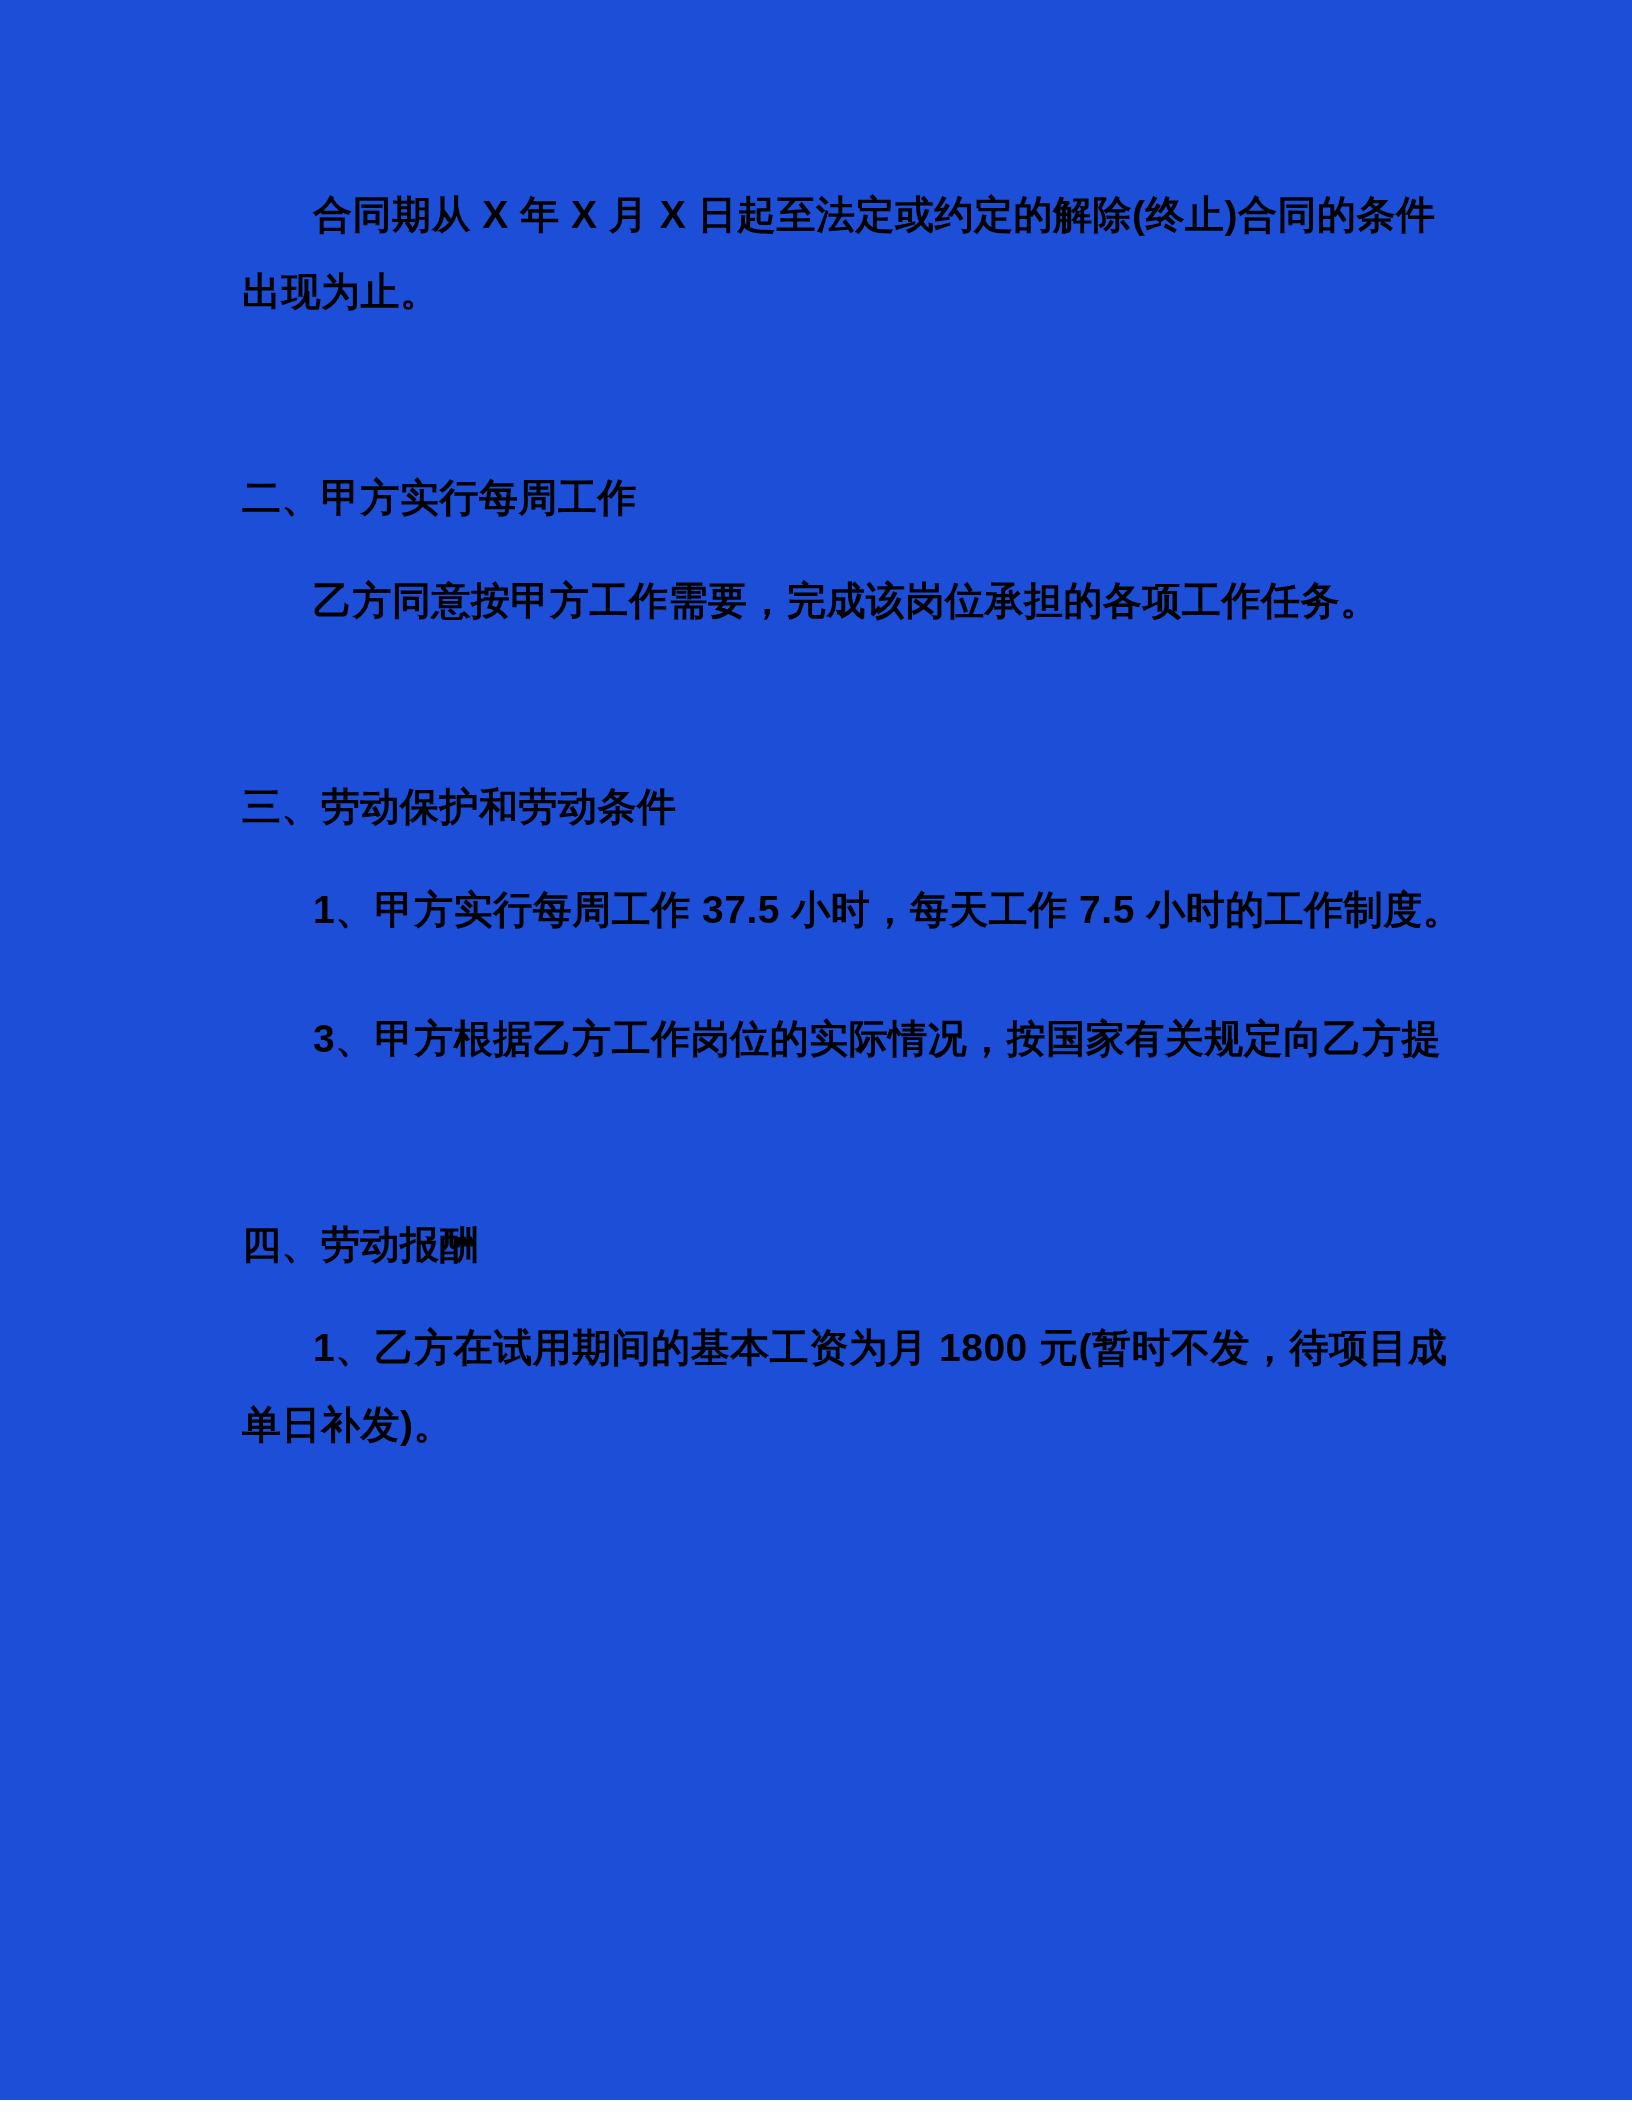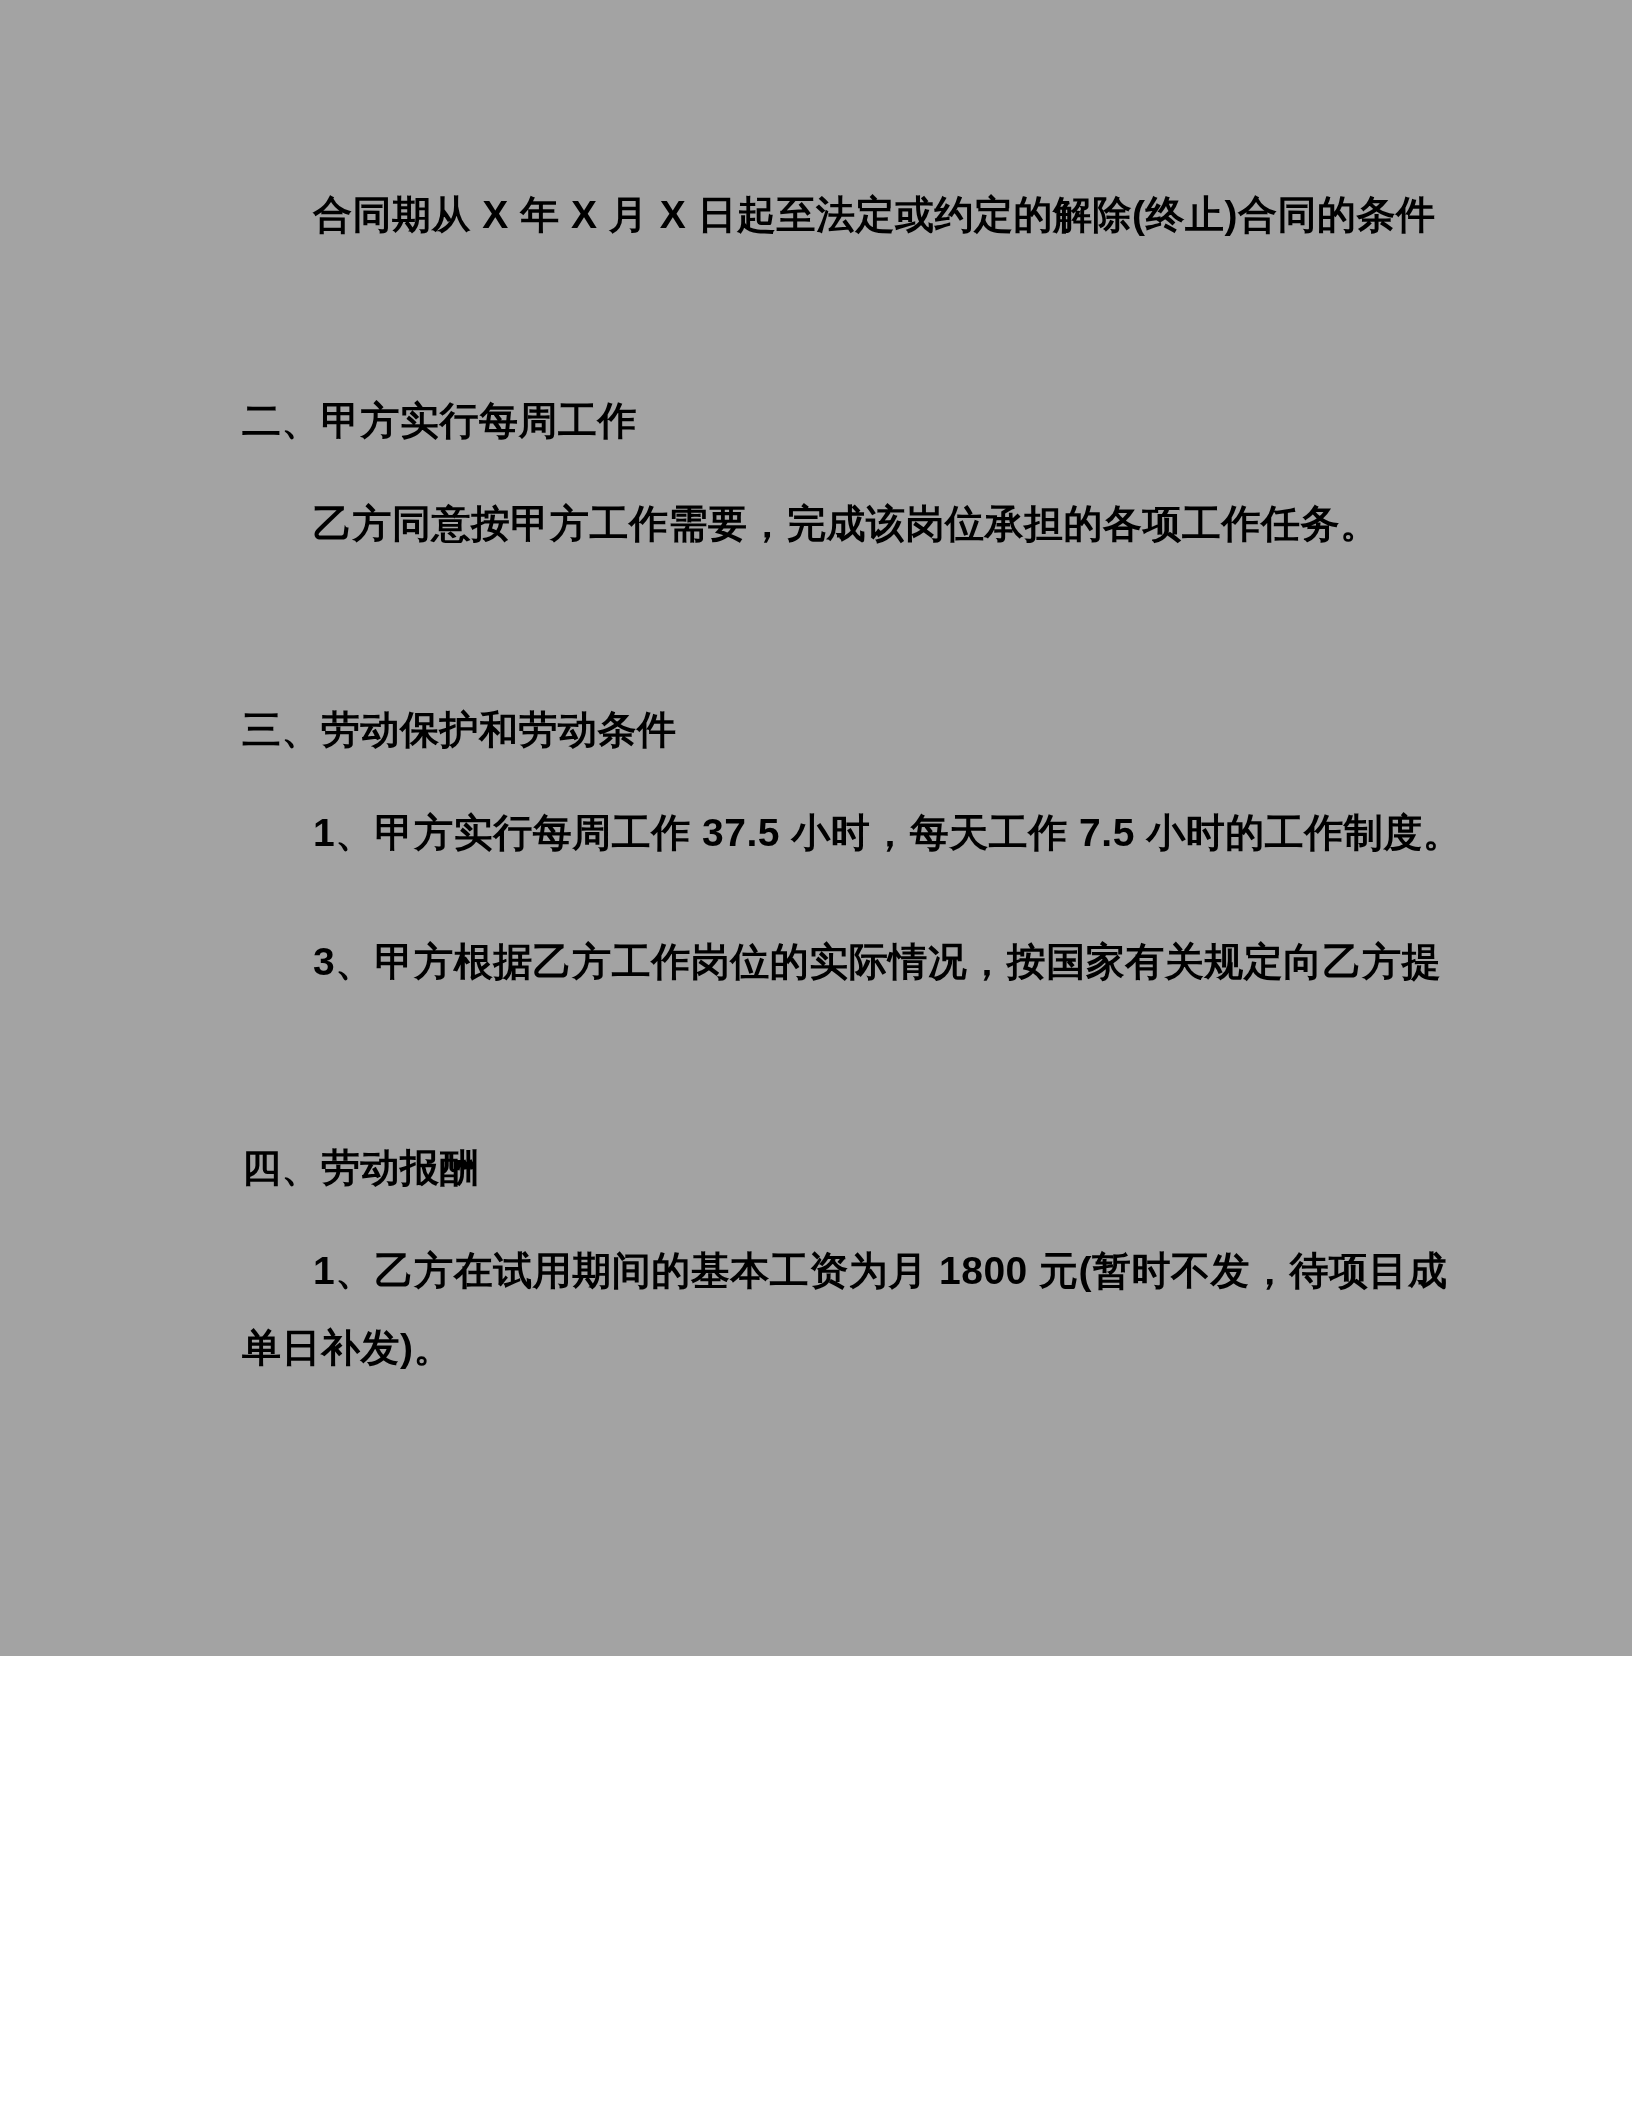--- a/index.html
+++ b/index.html
@@ -10,22 +10,22 @@
   }
   body {
     width: 1632px;
     height: 2112px;
     overflow: hidden;
     font-family: "Liberation Sans", sans-serif;
   }
   .page {
     box-sizing: border-box;
     width: 1632px;
-    height: 1656px;
-    background: #a3a3a3;
+    height: 2100px;
+    background: #1d4ed8;
     padding: 176px 120px 0 242px;
     display: flex;
     flex-direction: column;
     align-items: flex-start;
   }
   .block {
     margin: 0 0 26px 0;
   }
   .block.heading {
     margin-top: 103px;
@@ -43,20 +43,21 @@
     padding-left: 71px;
   }
 </style>
 </head>
 <body>
 
 <div class="page">
 
   <div class="block paragraph">
     <span class="line indent">合同期从 X 年 X 月 X 日起至法定或约定的解除(终止)合同的条件</span>
+    <span class="line">出现为止。</span>
   </div>
 
   <div class="block heading">
     <span class="line">二、甲方实行每周工作</span>
   </div>
 
   <div class="block paragraph">
     <span class="line indent">乙方同意按甲方工作需要，完成该岗位承担的各项工作任务。</span>
   </div>
 

